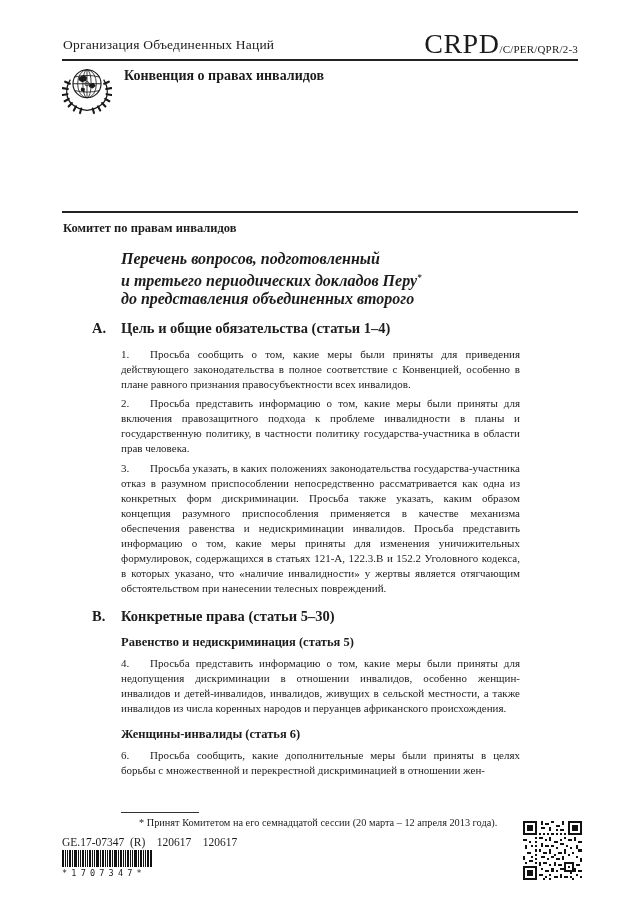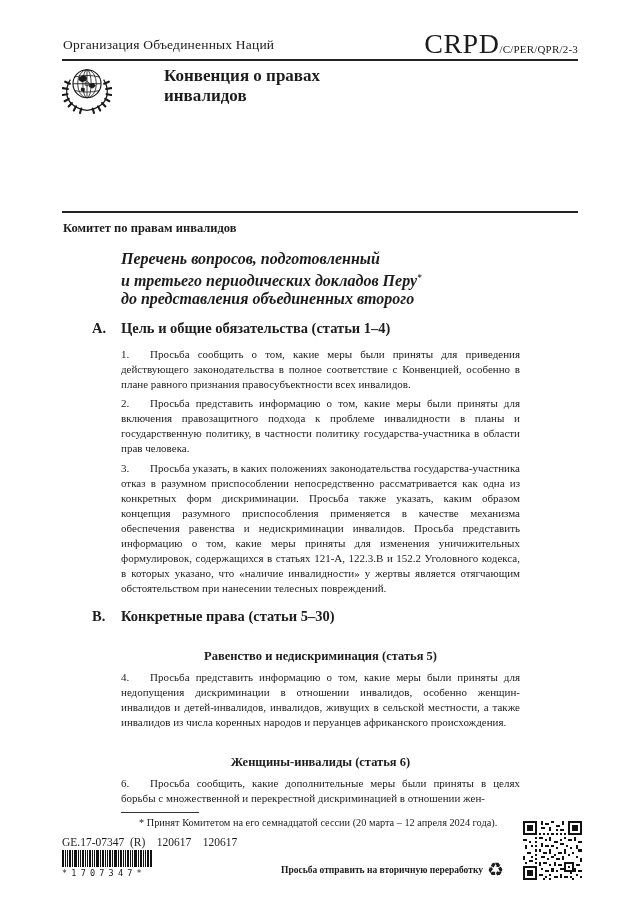--- a/index.html
+++ b/index.html
@@ -8,32 +8,32 @@
     font-family:"Liberation Serif","DejaVu Serif",serif;color:#1c1c1c;overflow:hidden;
     box-shadow:0 0 2px rgba(0,0,0,.25);
   }
   
   .org-name{position:absolute;left:63px;top:37px;font-size:13.5px;letter-spacing:.2px;}
   .doc-symbol{position:absolute;right:62px;top:28px;white-space:nowrap;}
   .sym-main{font-size:28px;letter-spacing:.5px;}
   .sym-suffix{font-size:11px;letter-spacing:.2px;text-align:center;}
   .rule-top{position:absolute;left:62px;right:62px;top:59px;height:2px;background:#222;}
   .emblem{position:absolute;left:62px;top:64px;width:50px;height:52px;}
-  .conv-title{position:absolute;left:124px;top:66px;width:240px;font-size:17px;font-weight:bold;line-height:19.5px;margin-left:40px;}
+  .conv-title{position:absolute;left:124px;top:66px;width:240px;font-size:14px;font-weight:bold;line-height:19.5px;}
   .distr{position:absolute;left:424px;top:77px;width:160px;font-size:11.3px;line-height:13.8px;}
   .rule-mid{position:absolute;left:62px;right:62px;top:211px;height:2px;background:#222;}
   .committee{position:absolute;left:63px;top:221px;font-size:12.5px;font-weight:bold;}
   
   .content{position:absolute;left:62px;top:250px;width:458px;}
   .doc-title{margin:0 0 0 59px;font-size:16px;font-weight:bold;line-height:18px;font-style:italic;}
   .doc-title .t-line{display:block;}
   .doc-title sup{font-size:9px;}
   .sec{display:flex;margin:12px 0 0 30px;font-size:14.5px;font-weight:bold;line-height:16.5px;}
   .sec-letter{width:29px;flex:none;}
-  .sub-head{margin:25px 0 0 59px;font-size:12.5px;font-weight:bold;line-height:14px;text-align:center;}
+  .sub-head{margin:11px 0 0 59px;font-size:12.5px;font-weight:bold;line-height:14px;}
   .para{margin:4.5px 0 0 59px;width:399px;font-size:11px;line-height:15px;text-align:justify;}
   .para.first{margin-top:10px;}
   .para.after-head{margin-top:7px;}
   .pnum{display:inline-block;width:29px;}
   
   .fn-rule{position:absolute;left:121px;top:812px;width:78px;height:1px;background:#333;}
   .footnote{position:absolute;left:121px;top:817px;width:404px;font-size:10.3px;line-height:12px;text-indent:18px;}
   .ge-line{position:absolute;left:62px;top:836px;font-size:11.5px;white-space:pre;}
   .barcode{position:absolute;left:62px;top:850px;width:92px;}
   .barcode svg{display:block;}
@@ -120,21 +120,21 @@
     </div>
 
     <div class="sub-head">Равенство и недискриминация (статья 5)</div>
     <p class="para after-head"><span class="pnum">4.</span><span>Просьба представить информацию о том, какие меры были приняты для недопущения дискриминации в отношении инвалидов, особенно женщин-инвалидов и детей-инвалидов, инвалидов, живущих в сельской местности, а также инвалидов из числа коренных народов и перуанцев африканского происхождения.</span></p>
 
     <div class="sub-head">Женщины-инвалиды (статья 6)</div>
     <p class="para after-head"><span class="pnum">6.</span><span>Просьба сообщить, какие дополнительные меры были приняты в целях борьбы с множественной и перекрестной дискриминацией в отношении жен-</span></p>
   </div>
 
   <div class="fn-rule"></div>
-  <div class="footnote"><span>*</span>&nbsp;<span>Принят Комитетом на его семнадцатой сессии (20 марта – 12 апреля 2024 года).</span></div>
+  <div class="footnote"><span>*</span>&nbsp;<span>Принят Комитетом на его семнадцатой сессии (20 марта – 12 апреля 2013 года).</span></div>
 
   <div class="ge-line">GE.17-07347  (R)    120617    120617</div>
 
   <div class="barcode">
     <svg width="92" height="17" viewBox="0 0 92 17" shape-rendering="crispEdges">
       <g fill="#111">
         <rect x="0" y="0" width="2" height="17"></rect>
           <rect x="3" y="0" width="1" height="17"></rect>
         <rect x="5" y="0" width="1" height="17"></rect>
           <rect x="7" y="0" width="2" height="17"></rect>
@@ -168,24 +168,20 @@
           <rect x="78" y="0" width="2" height="17"></rect>
         <rect x="81" y="0" width="1" height="17"></rect>
           <rect x="83" y="0" width="1" height="17"></rect>
         <rect x="85" y="0" width="2" height="17"></rect>
           <rect x="88" y="0" width="2" height="17"></rect>
       </g>
     </svg>
     <div class="barcode-digits">*1707347*</div>
   </div>
 
-  <div class="recycle-note">
-    <span>Просьба отправить на вторичную переработку</span>
-    <span class="recycle-glyph">♻</span>
-  </div>
 
   <div class="qr">
     <svg width="59" height="59" viewBox="0 0 29 29" shape-rendering="crispEdges">
       <rect x="0" y="0" width="29" height="29" fill="#fff"></rect>
       <g fill="#111">
         <rect x="0" y="0" width="7" height="7"></rect>
           <rect x="22" y="0" width="7" height="7"></rect>
           <rect x="0" y="22" width="7" height="7"></rect>
       </g>
       <g fill="#fff">

